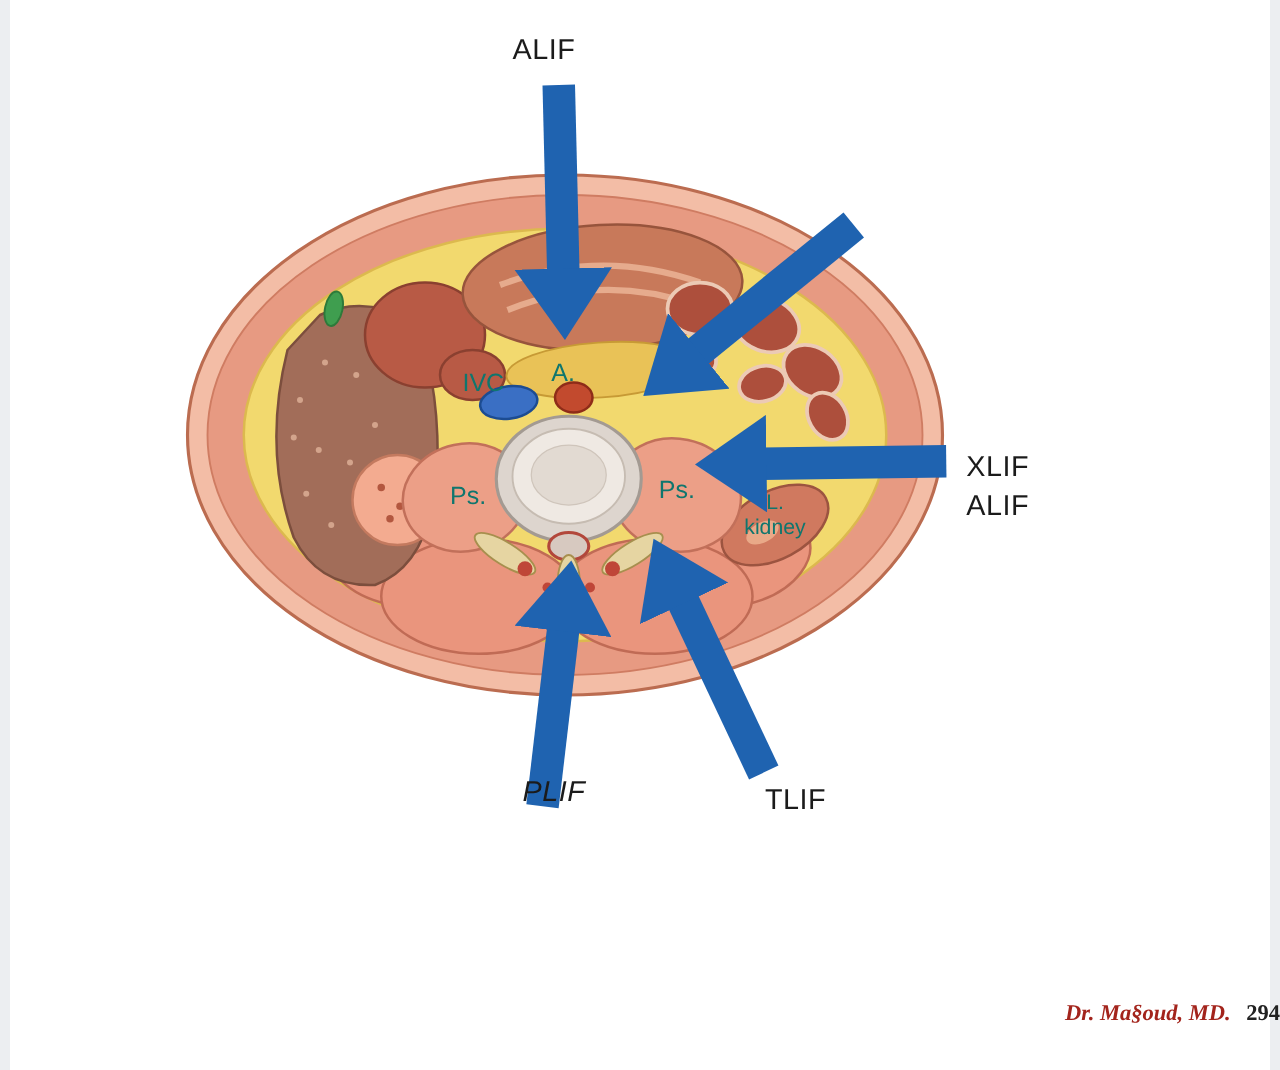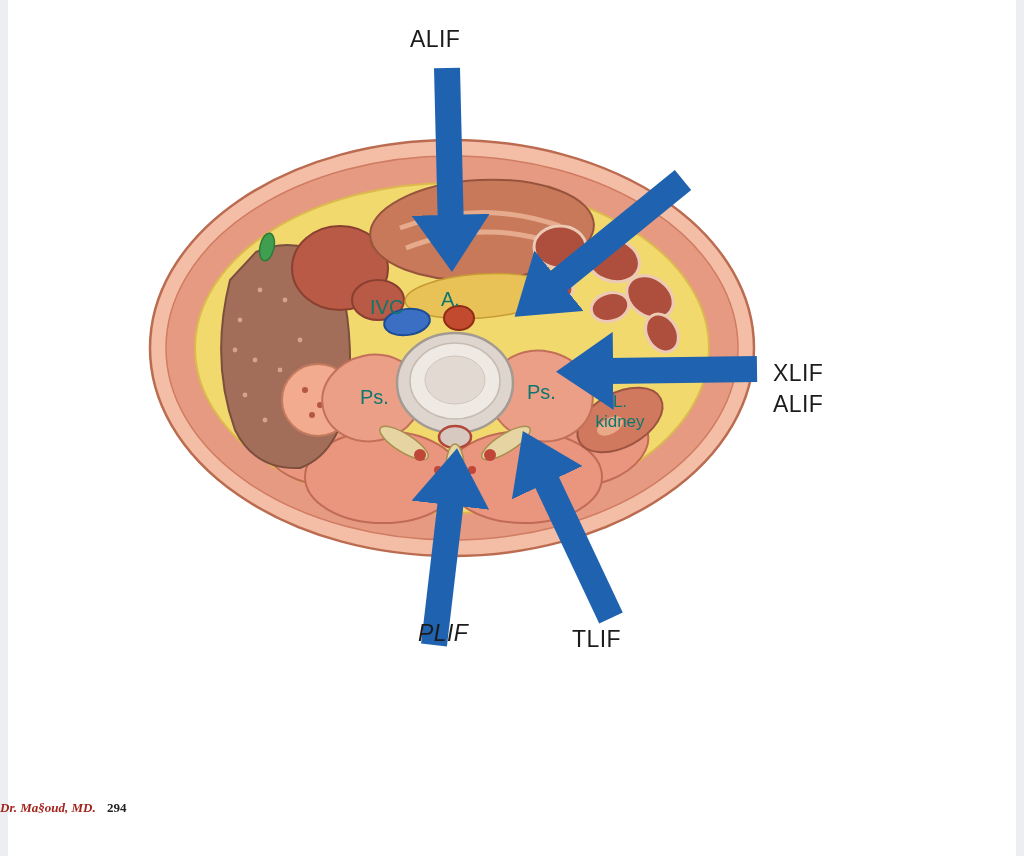--- a/index.html
+++ b/index.html
@@ -27,23 +27,23 @@
   .inner-label {
     position:absolute;
     color:#0f766e;
     font-size:20px;
     white-space:nowrap;
   }
   .kidney-label { font-size:17px; }
   .kidney-label .line { line-height:20px; }
   .footer {
     position:absolute; left:0; right:0; top:800px;
-    text-align:left;
+    text-align:right;
     font-family:"Liberation Serif", serif;
-    font-size:13px;
+    font-size:18px;
   }
   .footer .author {
     color:var(--color-author,#a3241c);
     font-weight:bold;
     font-style:italic;
   }
   .footer .pagenum {
     color:#222222;
     font-weight:bold;
     margin-left:8px;
@@ -162,21 +162,21 @@
   </svg>
 
   <div class="label" style="left:410px; top:26px;text-align:center;">ALIF</div>
 
 
   <div class="label" style="left:773px; top:336px;margin-top:22px;">
     <div class="line">XLIF</div>
     <div class="line">ALIF</div>
   </div>
 
-  <div class="label" style="left:572px; top:626px;">TLIF</div>
+  <div class="label" style="left:612px; top:626px;">TLIF</div>
 
   <div class="label" style="left:418px; top:620px;font-style:italic;">PLIF</div>
 
   <div class="inner-label" style="left:370px; top:296px;">IVC</div>
 
   <div class="inner-label" style="left:441px; top:288px;">A.</div>
 
   <div class="inner-label" style="left:360px; top:386px;">Ps.</div>
 
   <div class="inner-label" style="left:527px; top:381px;">Ps.</div>

